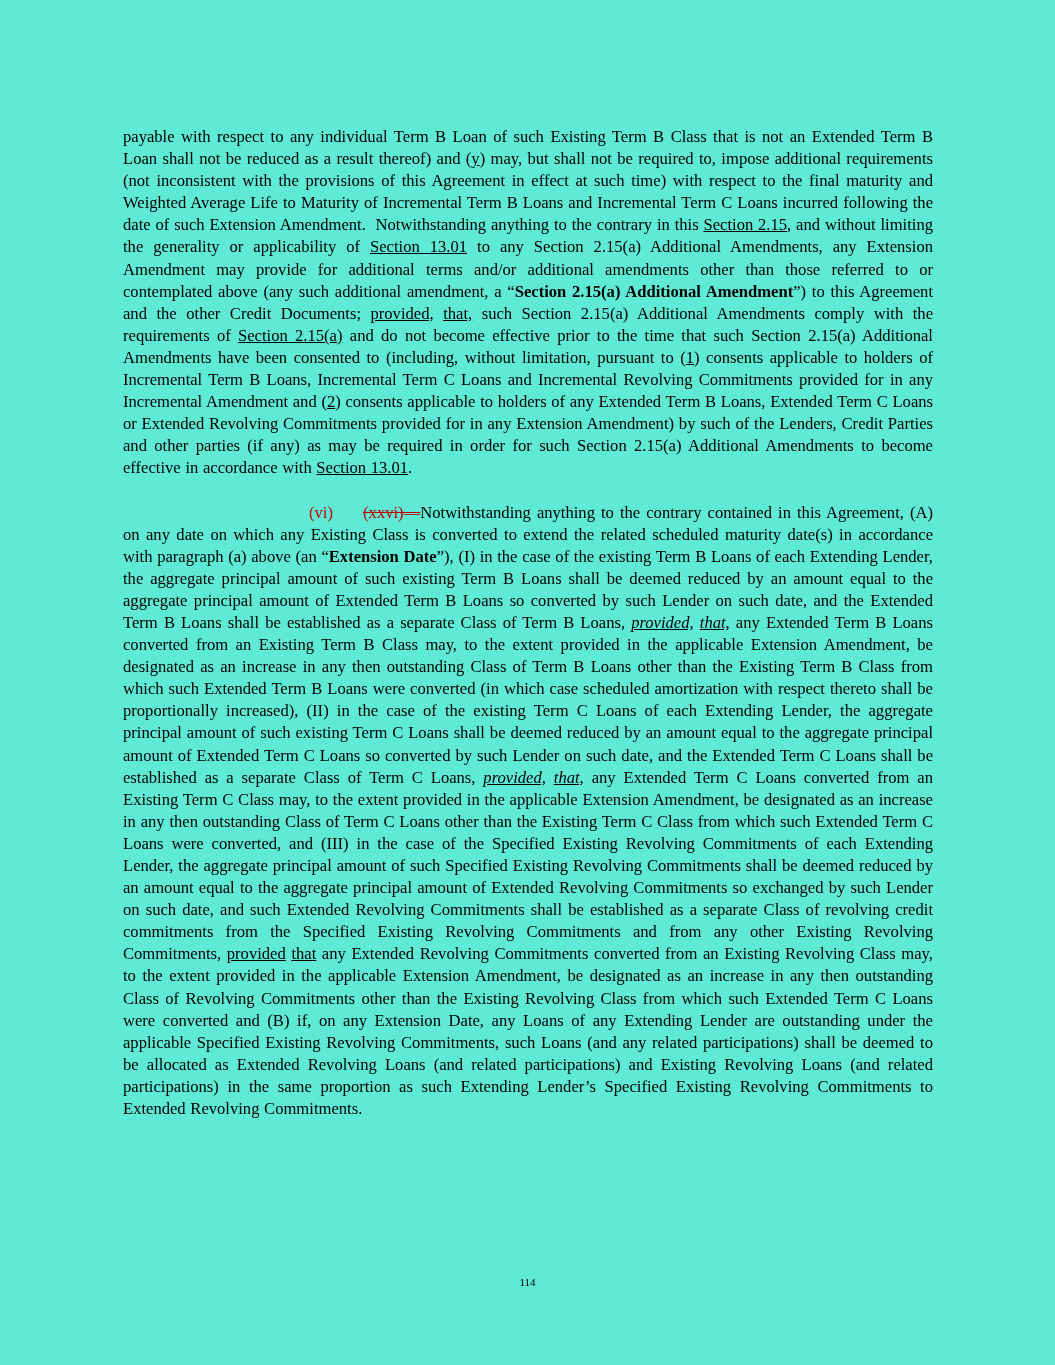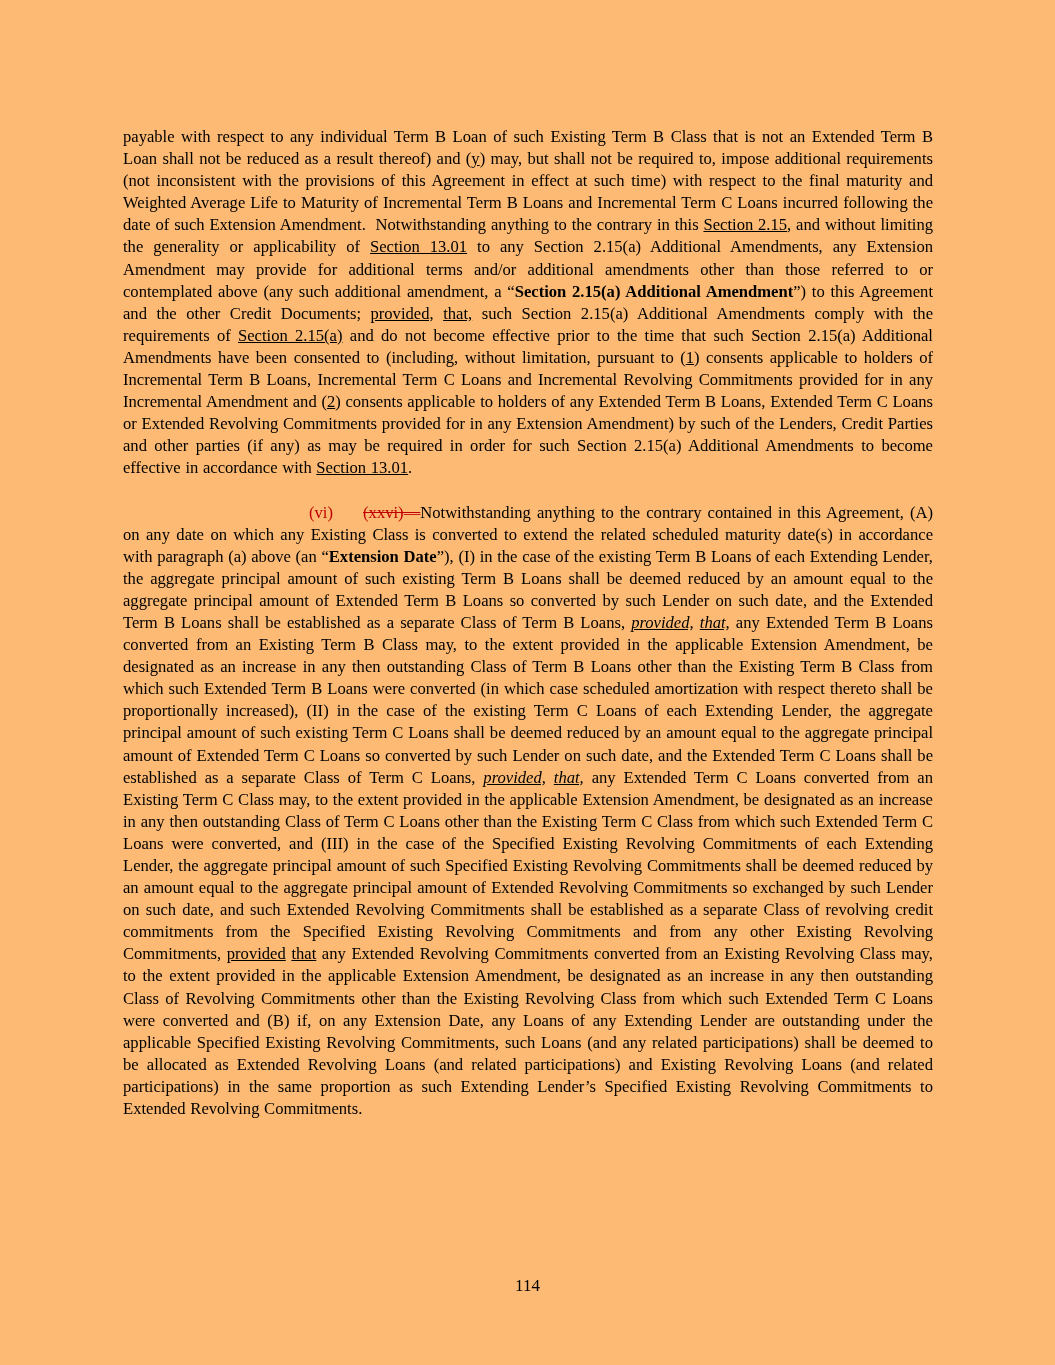--- a/index.html
+++ b/index.html
@@ -4,21 +4,21 @@
 <style>
   * { margin: 0; padding: 0; box-sizing: border-box; }
   html, body { background: #ffffff; }
   body {
     width: 1055px;
     height: 1365px;
     position: relative;
     font-family: "Liberation Serif", serif;
     color: var(--text, #000000);
   }
-  .page { position: absolute; inset: 0; background: #fdba74; }
+  .page { position: absolute; inset: 0; background: #5eead4; }
   .content {
     position: absolute;
     top: 126px;
     left: 123px;
     width: 810px;
   }
   .para {
     font-size: 16.6px;
     line-height: 22.1px;
     text-align: justify;
@@ -30,21 +30,21 @@
   .b   { font-weight: bold; }
   .i   { font-style: italic; }
   .ins { color: var(--redline, #c00000); }
   .del { color: var(--redline, #c00000); text-decoration: line-through; }
   .page-number {
     position: absolute;
     top: 1276px;
     left: 0;
     width: 100%;
     text-align: center;
-    font-size: 17px;
+    font-size: 11px;
     color: var(--text, #000000);
   }
 </style>
 </head>
 <body>
 
 <div class="page">
   <div class="content">
     <p class="para"><span>payable with respect to any individual Term B Loan of such Existing Term B Class that is not an Extended Term B Loan shall not be reduced as a result thereof) and (</span><span class="u">y</span><span>) may, but shall not be required to, impose additional requirements (not inconsistent with the provisions of this Agreement in effect at such time) with respect to the final maturity and Weighted Average Life to Maturity of Incremental Term B Loans and Incremental Term C Loans incurred following the date of such Extension Amendment.&nbsp; Notwithstanding anything to the contrary in this </span><span class="u">Section 2.15</span><span>, and without limiting the generality or applicability of </span><span class="u">Section 13.01</span><span> to any Section 2.15(a) Additional Amendments, any Extension Amendment may provide for additional terms and/or additional amendments other than those referred to or contemplated above (any such additional amendment, a “</span><span class="b">Section 2.15(a) Additional Amendment</span><span>”) to this Agreement and the other Credit Documents; </span><span class="u">provided,</span><span> </span><span class="u">that,</span><span> such Section 2.15(a) Additional Amendments comply with the requirements of </span><span class="u">Section 2.15(a)</span><span> and do not become effective prior to the time that such Section 2.15(a) Additional Amendments have been consented to (including, without limitation, pursuant to (</span><span class="u">1</span><span>) consents applicable to holders of Incremental Term B Loans, Incremental Term C Loans and Incremental Revolving Commitments provided for in any Incremental Amendment and (</span><span class="u">2</span><span>) consents applicable to holders of any Extended Term B Loans, Extended Term C Loans or Extended Revolving Commitments provided for in any Extension Amendment) by such of the Lenders, Credit Parties and other parties (if any) as may be required in order for such Section 2.15(a) Additional Amendments to become effective in accordance with </span><span class="u">Section 13.01</span><span>.</span></p>
     <p class="para indent"><span class="ins">(vi)</span><span>&nbsp;&nbsp;&nbsp;&nbsp;&nbsp;</span><span class="del">(xxvi)—</span><span>Notwithstanding anything to the contrary contained in this Agreement, (A) on any date on which any Existing Class is converted to extend the related scheduled maturity date(s) in accordance with paragraph (a) above (an “</span><span class="b">Extension Date</span><span>”), (I) in the case of the existing Term B Loans of each Extending Lender, the aggregate principal amount of such existing Term B Loans shall be deemed reduced by an amount equal to the aggregate principal amount of Extended Term B Loans so converted by such Lender on such date, and the Extended Term B Loans shall be established as a separate Class of Term B Loans, </span><span class="i u">provided,</span><span class="i"> </span><span class="i u">that,</span><span> any Extended Term B Loans converted from an Existing Term B Class may, to the extent provided in the applicable Extension Amendment, be designated as an increase in any then outstanding Class of Term B Loans other than the Existing Term B Class from which such Extended Term B Loans were converted (in which case scheduled amortization with respect thereto shall be proportionally increased), (II) in the case of the existing Term C Loans of each Extending Lender, the aggregate principal amount of such existing Term C Loans shall be deemed reduced by an amount equal to the aggregate principal amount of Extended Term C Loans so converted by such Lender on such date, and the Extended Term C Loans shall be established as a separate Class of Term C Loans, </span><span class="i u">provided,</span><span class="i"> </span><span class="i u">that,</span><span> any Extended Term C Loans converted from an Existing Term C Class may, to the extent provided in the applicable Extension Amendment, be designated as an increase in any then outstanding Class of Term C Loans other than the Existing Term C Class from which such Extended Term C Loans were converted, and (III) in the case of the Specified Existing Revolving Commitments of each Extending Lender, the aggregate principal amount of such Specified Existing Revolving Commitments shall be deemed reduced by an amount equal to the aggregate principal amount of Extended Revolving Commitments so exchanged by such Lender on such date, and such Extended Revolving Commitments shall be established as a separate Class of revolving credit commitments from the Specified Existing Revolving Commitments and from any other Existing Revolving Commitments, </span><span class="u">provided</span><span> </span><span class="u">that</span><span> any Extended Revolving Commitments converted from an Existing Revolving Class may, to the extent provided in the applicable Extension Amendment, be designated as an increase in any then outstanding Class of Revolving Commitments other than the Existing Revolving Class from which such Extended Term C Loans were converted and (B) if, on any Extension Date, any Loans of any Extending Lender are outstanding under the applicable Specified Existing Revolving Commitments, such Loans (and any related participations) shall be deemed to be allocated as Extended Revolving Loans (and related participations) and Existing Revolving Loans (and related participations) in the same proportion as such Extending Lender’s Specified Existing Revolving Commitments to Extended Revolving Commitments.</span></p>

